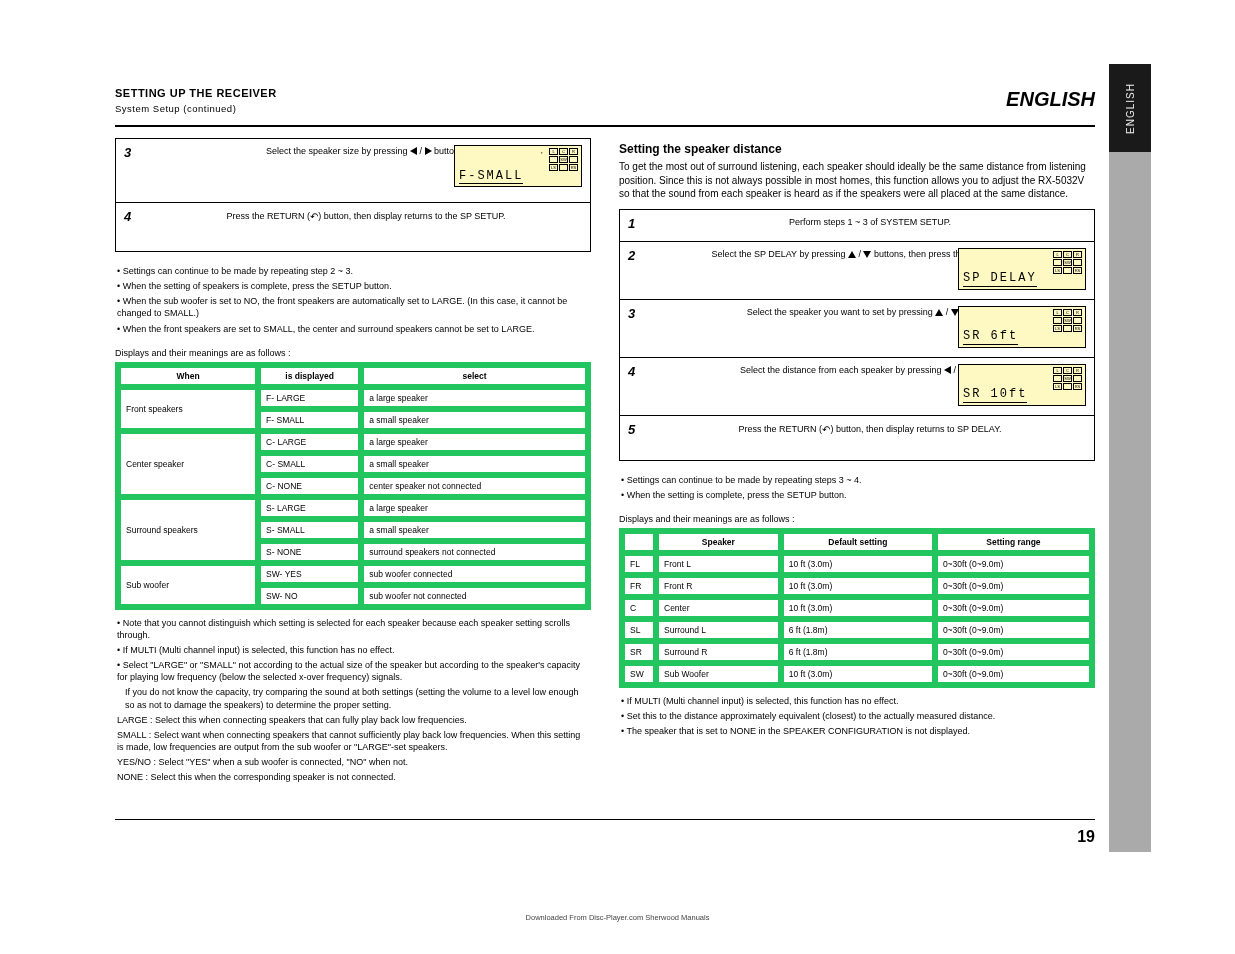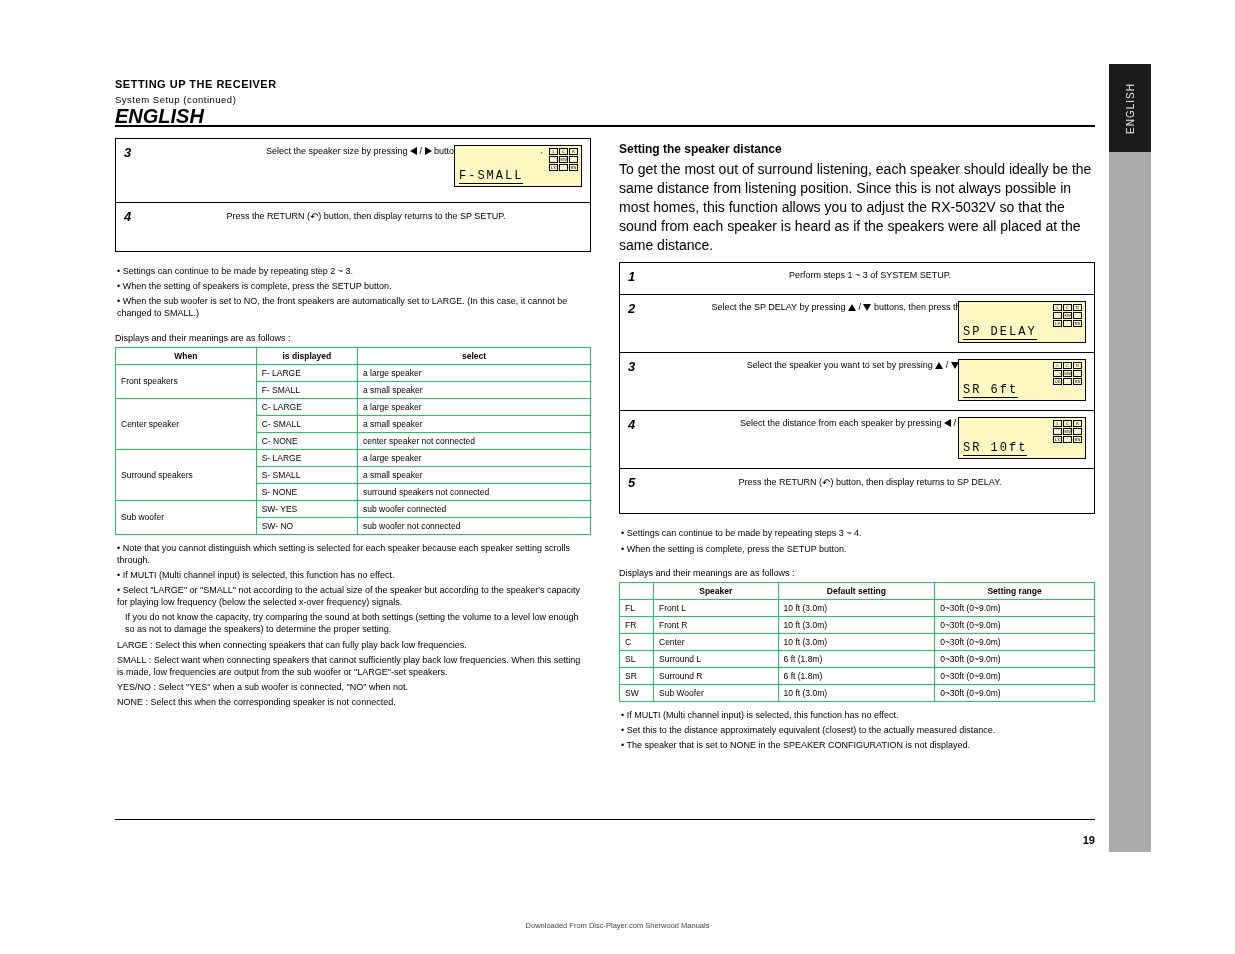--- a/index.html
+++ b/index.html
@@ -56,23 +56,22 @@
     bottom: 134px;
     border-top: 1.5px solid #000;
   }
   .header {
     position: absolute;
     left: 115px;
     right: 140px;
     top: 78px;
     display: flex;
     justify-content: space-between;
-    align-items: flex-start;
+    align-items: center;
     height: 44px;
-    flex-direction: column;
   }
   .header-left { font-size: 11px; font-weight: bold; letter-spacing: 0.5px; }
   .header-left .sub { font-size: 9.5px; font-weight: normal; margin-top: 4px; }
   .header-right { font-size: 20px; font-weight: bold; font-style: italic; padding-bottom: 2px; }
 
   .content {
     position: absolute;
     left: 115px;
     top: 138px;
     width: 980px;
@@ -162,42 +161,42 @@
   .notes { font-size: 9px; line-height: 1.35; padding: 4px 2px 10px 2px; }
   .notes p { margin: 3px 0; }
   .notes .dot::before { content: "• "; }
 
   table.t1, table.t2 {
     border-collapse: collapse;
     width: 100%;
     font-size: 8.5px;
   }
   table.t1 td, table.t1 th, table.t2 td, table.t2 th {
-    border: 1px solid #22c55e;
+    border: 6px solid #22c55e;
     padding: 3px 5px;
     text-align: left;
     vertical-align: middle;
   }
   table.t1 .hdr td { font-weight: bold; text-align: center; }
   table.t2 th { font-weight: bold; text-align: center; }
 
   .section-title { font-weight: bold; font-size: 12px; margin: 4px 0 4px 0; }
-  .subtext { font-size: 14px; line-height: 1.35; margin: 4px 0 8px 0; }
+  .subtext { font-size: 10px; line-height: 1.35; margin: 4px 0 8px 0; }
   .page-num {
     position: absolute;
     right: 140px;
     bottom: 108px;
-    font-size: 11px;
+    font-size: 16px;
     font-weight: bold;
   }
   .foottag {
     position: absolute;
     left: 50%;
     transform: translateX(-50%);
-    bottom: 24px;
+    bottom: 32px;
     font-size: 7.5px;
     color: #444;
   }
 </style>
 </head>
 <body>
 
 <div class="page">
   <div class="sidebar-gray"></div>
   <div class="sidebar-dark">
@@ -246,20 +245,21 @@
           <div class="steptxt">
             <span>Press the RETURN (</span><span class="return-icon">↶</span><span>) button, then display returns to the SP SETUP.</span>
           </div>
         </div>
       </div>
 
       <div class="notes">
         <p class="dot">Settings can continue to be made by repeating step 2 ~ 3.</p>
         <p class="dot">When the setting of speakers is complete, press the SETUP button.</p>
         <p class="dot">When the sub woofer is set to NO, the front speakers are automatically set to LARGE. (In this case, it cannot be changed to SMALL.)</p>
+        <p class="dot">When the front speakers are set to SMALL, the center and surround speakers cannot be set to LARGE.</p>
       </div>
 
       <div style="font-size:9px; margin-bottom:4px;">Displays and their meanings are as follows :</div>
 
       <table class="t1">
         <tbody>
             <tr class="hdr">
           <td>When</td>
           <td>is displayed</td>
           <td>select</td>

